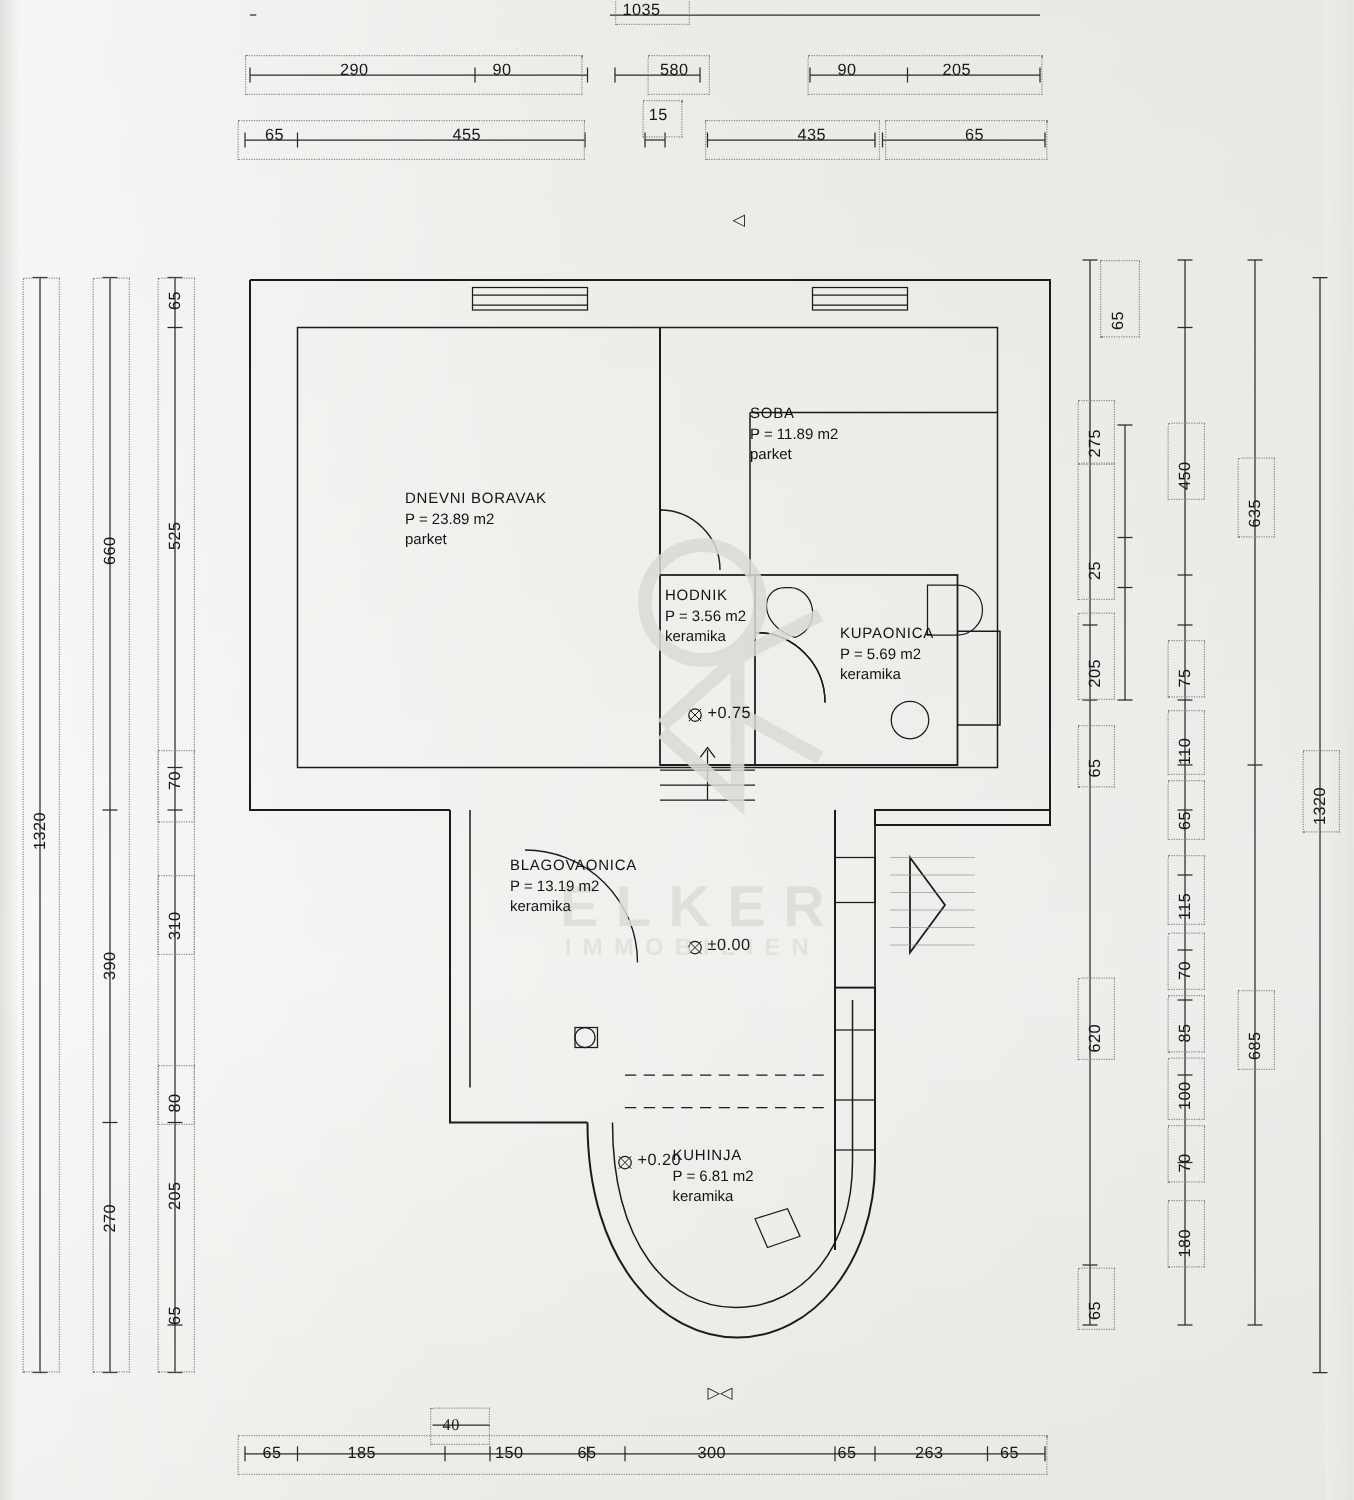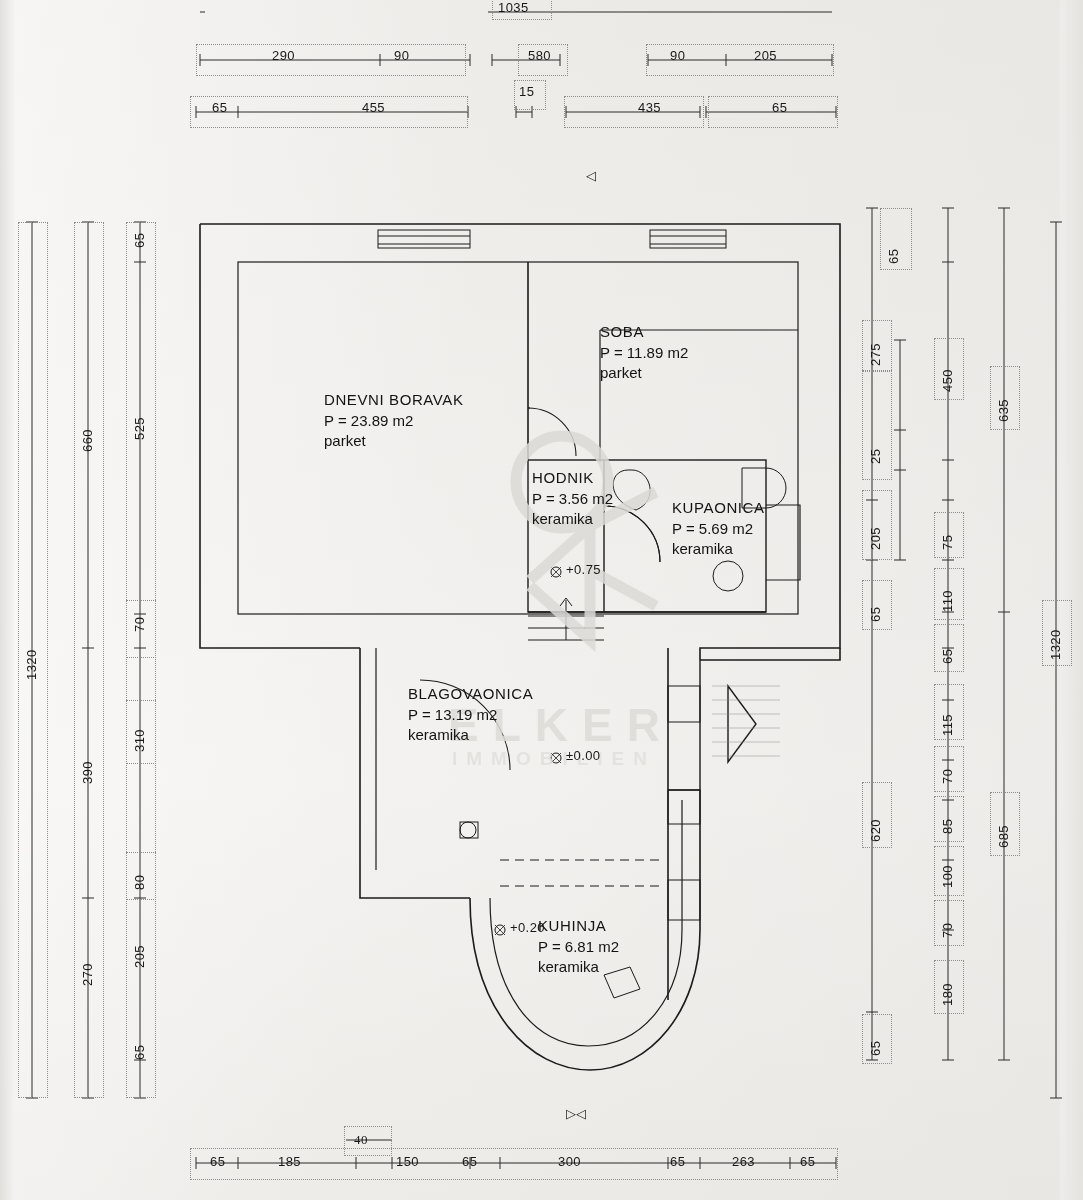--- a/index.html
+++ b/index.html
@@ -41,21 +41,21 @@
     transform:rotate(-90deg);
   }
   .box {
     position:absolute;
     border:1px dotted #8d8d8d;
     box-sizing:border-box;
   }
 
   .room {
     position:absolute;
-    font-size:15px;
+    font-size:12px;
     line-height:1.38;
     white-space:nowrap;
     color:#131313;
   }
   .room .nm { letter-spacing:.6px; }
 
   .wmk {
     position:absolute;
     left:430px; top:430px;
     width:300px; height:340px;

